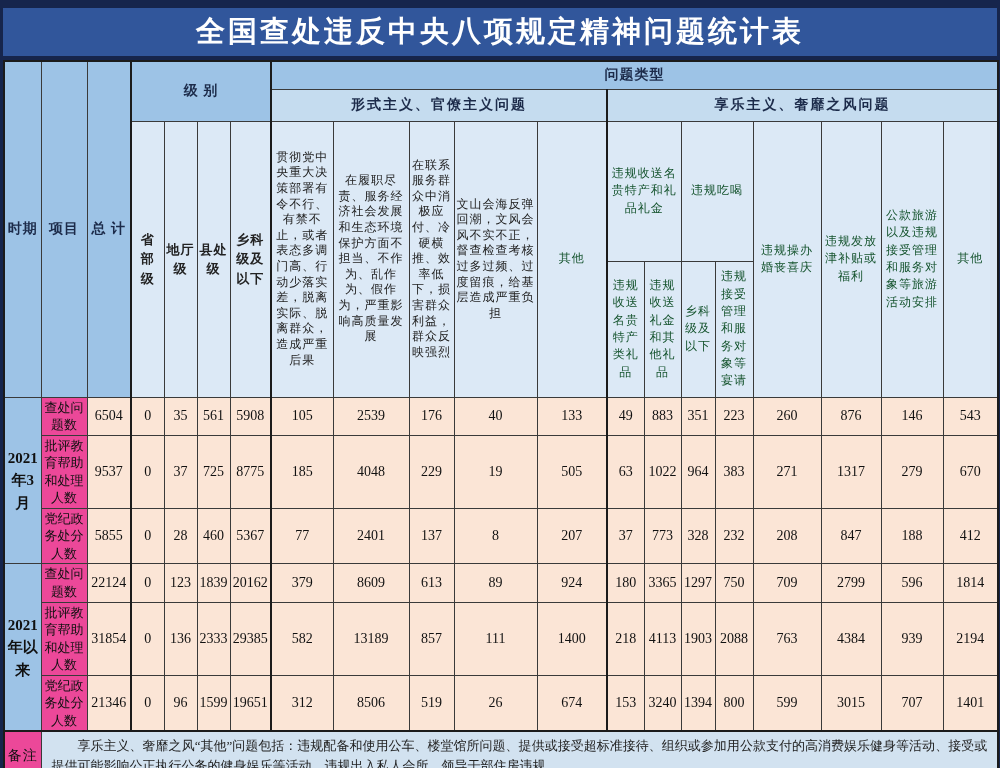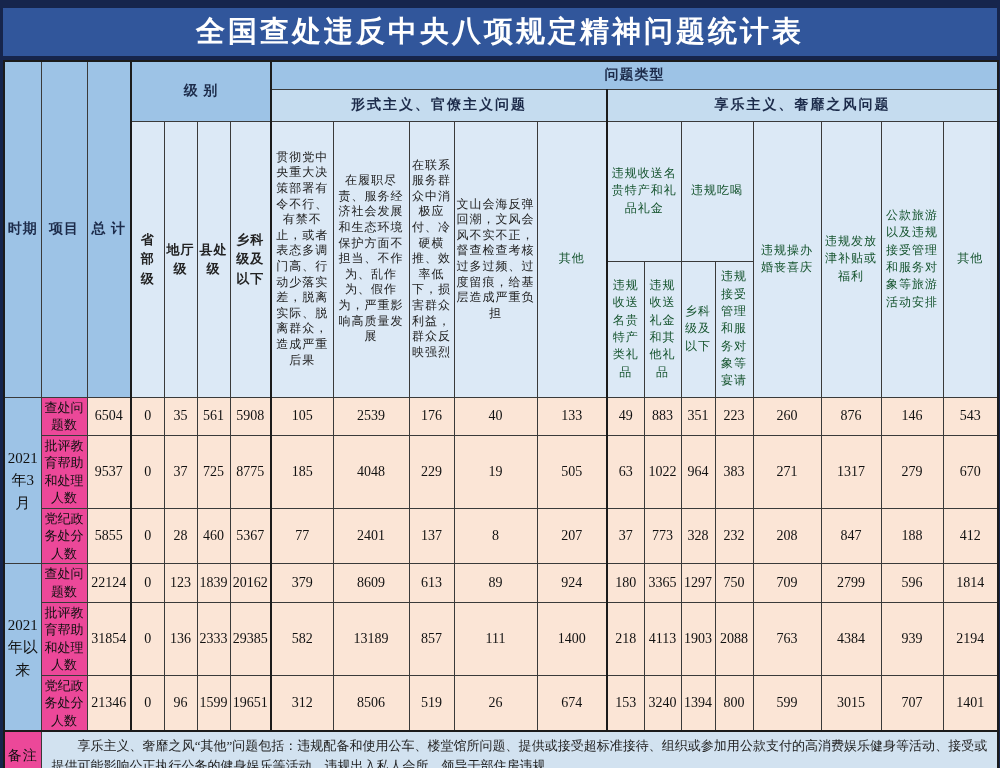--- a/index.html
+++ b/index.html
@@ -30,21 +30,21 @@
   .hr3 { height:140px; }
   .hr4 { height:136px; }
   th.corner { font-size:14px; font-weight:bold; color:#1c2b4a; letter-spacing:1px; }
   th.levelcell { font-size:13px; font-weight:bold; color:#222; line-height:1.5; letter-spacing:1px; }
   th.desc { font-size:12px; font-weight:normal; color:#222; line-height:1.3; letter-spacing:1px;
             text-align:center; padding:3px 1px; }
   th.subh { font-size:12px; font-weight:normal; color:#14532d; line-height:1.45; letter-spacing:1px; padding:3px 1px; }
 
   
   td.num { font-size:14px; color:#111; }
-  th.period { font-size:15px; font-weight:normal; color:#111; line-height:1.5; }
+  th.period { font-size:15px; font-weight:bold; color:#111; line-height:1.5; }
   th.itemlbl { font-size:13px; font-weight:normal; color:#111; line-height:1.35; padding:2px 3px; }
   tr.dr1 { height:36px; }
   tr.dr2 { height:64px;margin-top:43px; }
   tr.dr3 { height:50px; }
   tr.remark-row { height:50px; border-top:2px solid #1b1b1b; }
   tr.remark-row th { font-size:14px; font-weight:normal; color:#111; letter-spacing:1px; }
   tr.remark-row td { text-align:left; padding:4px 10px; }
   tr.remark-row p { font-size:13px; color:#222; line-height:1.55; text-indent:2em; text-align:justify; }
 </style>
 </head>

